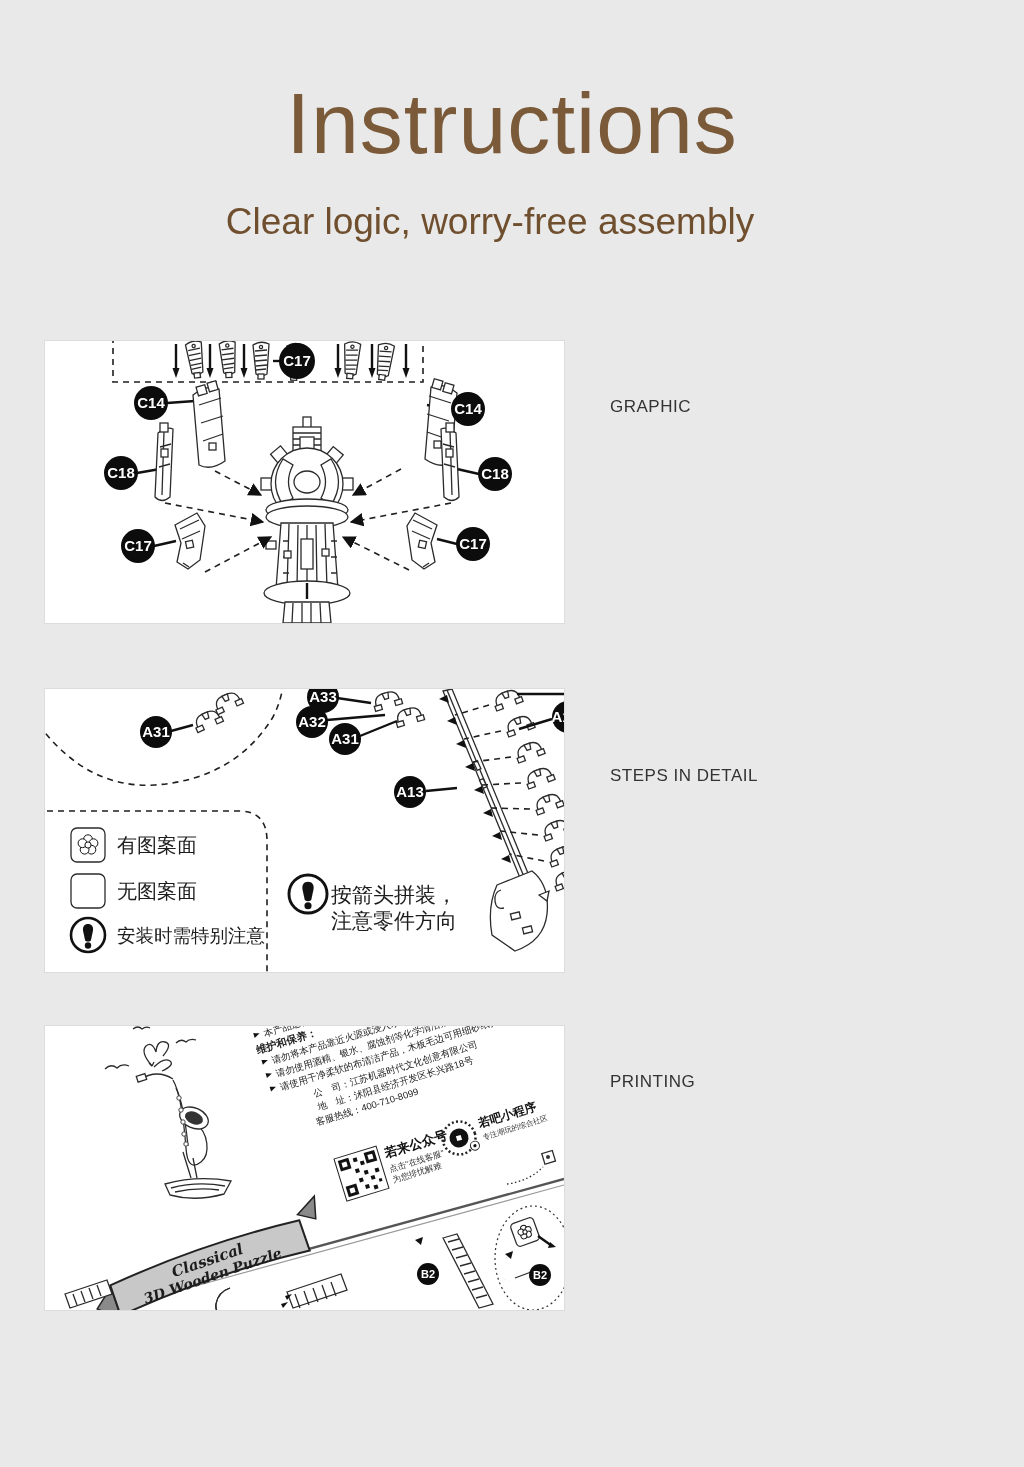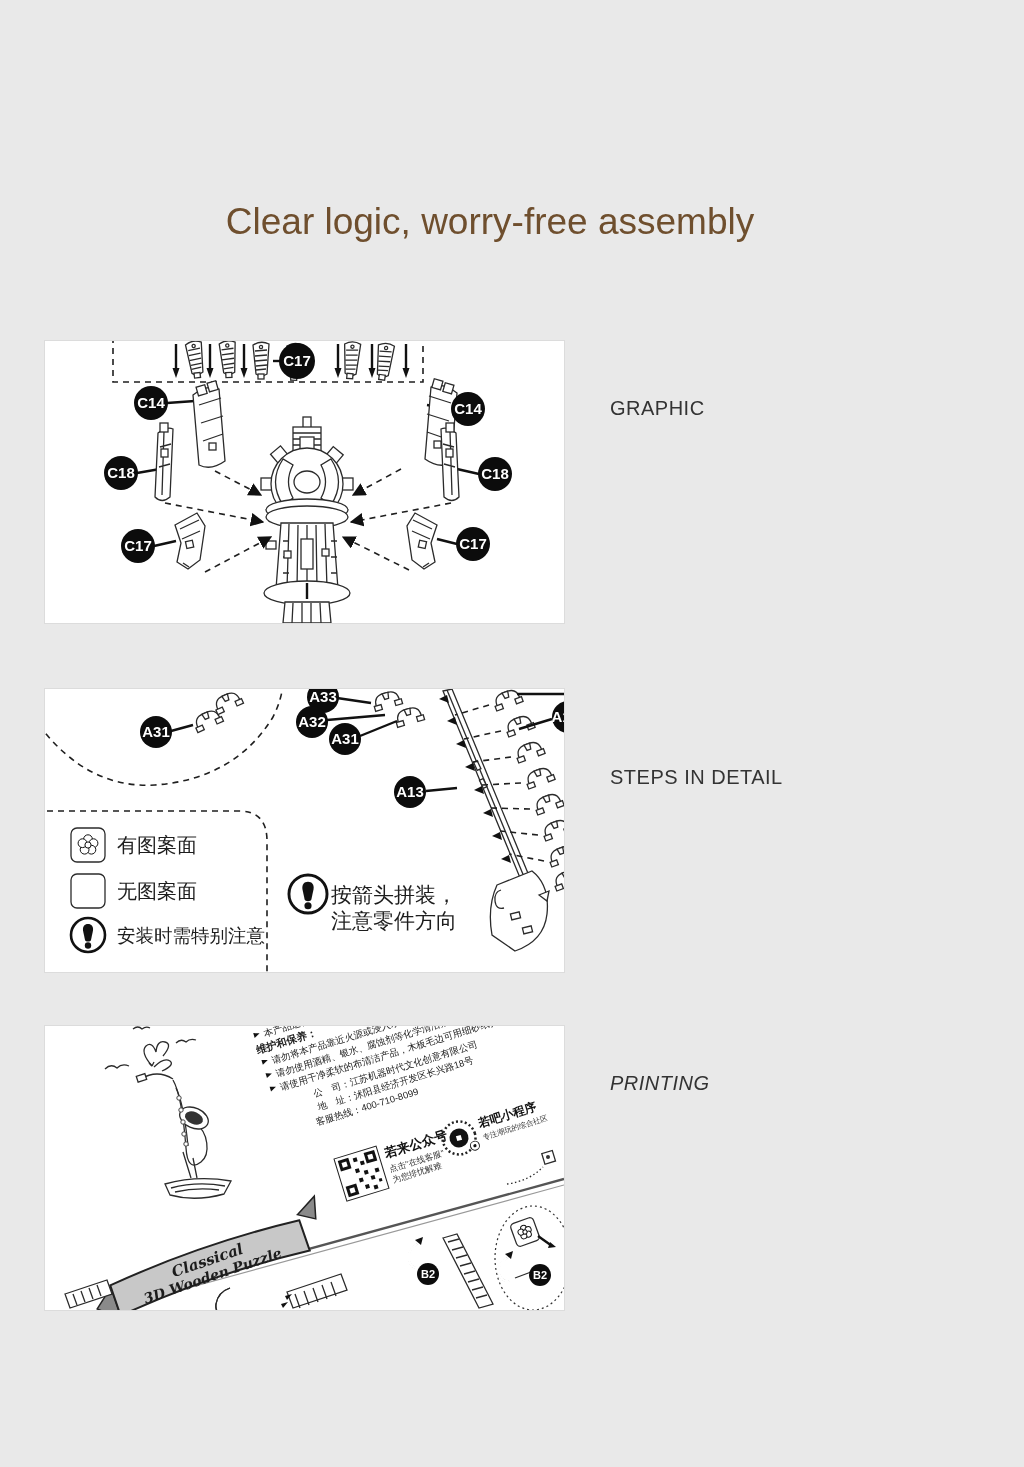--- a/index.html
+++ b/index.html
@@ -4,40 +4,41 @@
 <style>
   html,body{margin:0;padding:0;}
   body{width:1024px;height:1467px;background:#e9e9e9;font-family:"Liberation Sans",sans-serif;position:relative;overflow:hidden;}
   .page{position:absolute;inset:0;}
   .title{position:absolute;top:74px;left:0;width:1024px;text-align:center;font-size:86px;color:#7a5a38;letter-spacing:1px;}
   .subtitle{position:absolute;top:201px;left:0;width:980px;text-align:center;font-size:37px;color:#6f4f2e;}
   .panel{position:absolute;left:44px;width:521px;background:#ffffff;border:1px solid #dcdcdc;box-sizing:border-box;}
   .panel-1{top:340px;height:284px;}
   .panel-2{top:688px;height:285px;}
   .panel-3{top:1025px;height:286px;}
-  .section-label{position:absolute;left:610px;font-size:20px;letter-spacing:.5px;color:#333;}
-  .lbl-1{top:397px;} .lbl-2{top:766px;} .lbl-3{top:1072px;font-style:italic;}
+  .section-label{position:absolute;left:610px;font-size:17px;letter-spacing:.5px;color:#333;}
+  .lbl-1{top:397px;} .lbl-2{top:766px;} .lbl-3{top:1072px;}
   svg{display:block;overflow:hidden;}
   svg text{font-family:"Liberation Sans",sans-serif;}
   .badge-t{fill:#fff;font-weight:bold;font-size:15px;text-anchor:middle;}
   .badge-s{fill:#fff;font-weight:bold;font-size:11px;text-anchor:middle;}
   .cn{fill:#1d1d1d;font-size:20px;}
   .cn-sm{fill:#222;font-size:9.5px;}
   .cn-b{font-weight:bold;}
   .sk{fill:#fff;stroke:#2b2b2b;stroke-width:1.3;}
   .ln{fill:none;stroke:#2b2b2b;stroke-width:1.3;}
   .dash{fill:none;stroke:#1f1f1f;stroke-width:1.6;stroke-dasharray:6 5;}
   .lead{stroke:#111;stroke-width:2.4;}
   .blk{fill:#0c0c0c;}
 </style>
 </head>
 <body>
 
 <div class="page">
 
+  <div class="title">Instructions</div>
   <div class="subtitle">Clear logic, worry-free assembly</div>
 
   <div class="section-label lbl-1">GRAPHIC</div>
   <div class="section-label lbl-2">STEPS IN DETAIL</div>
   <div class="section-label lbl-3">PRINTING</div>
 
   <div class="panel panel-1">
     <svg width="519" height="282" viewBox="0 0 519 282">
       <defs>
         <marker id="ah1" viewBox="0 0 10 10" refX="9" refY="5" markerWidth="8.5" markerHeight="8.5" orient="auto">

